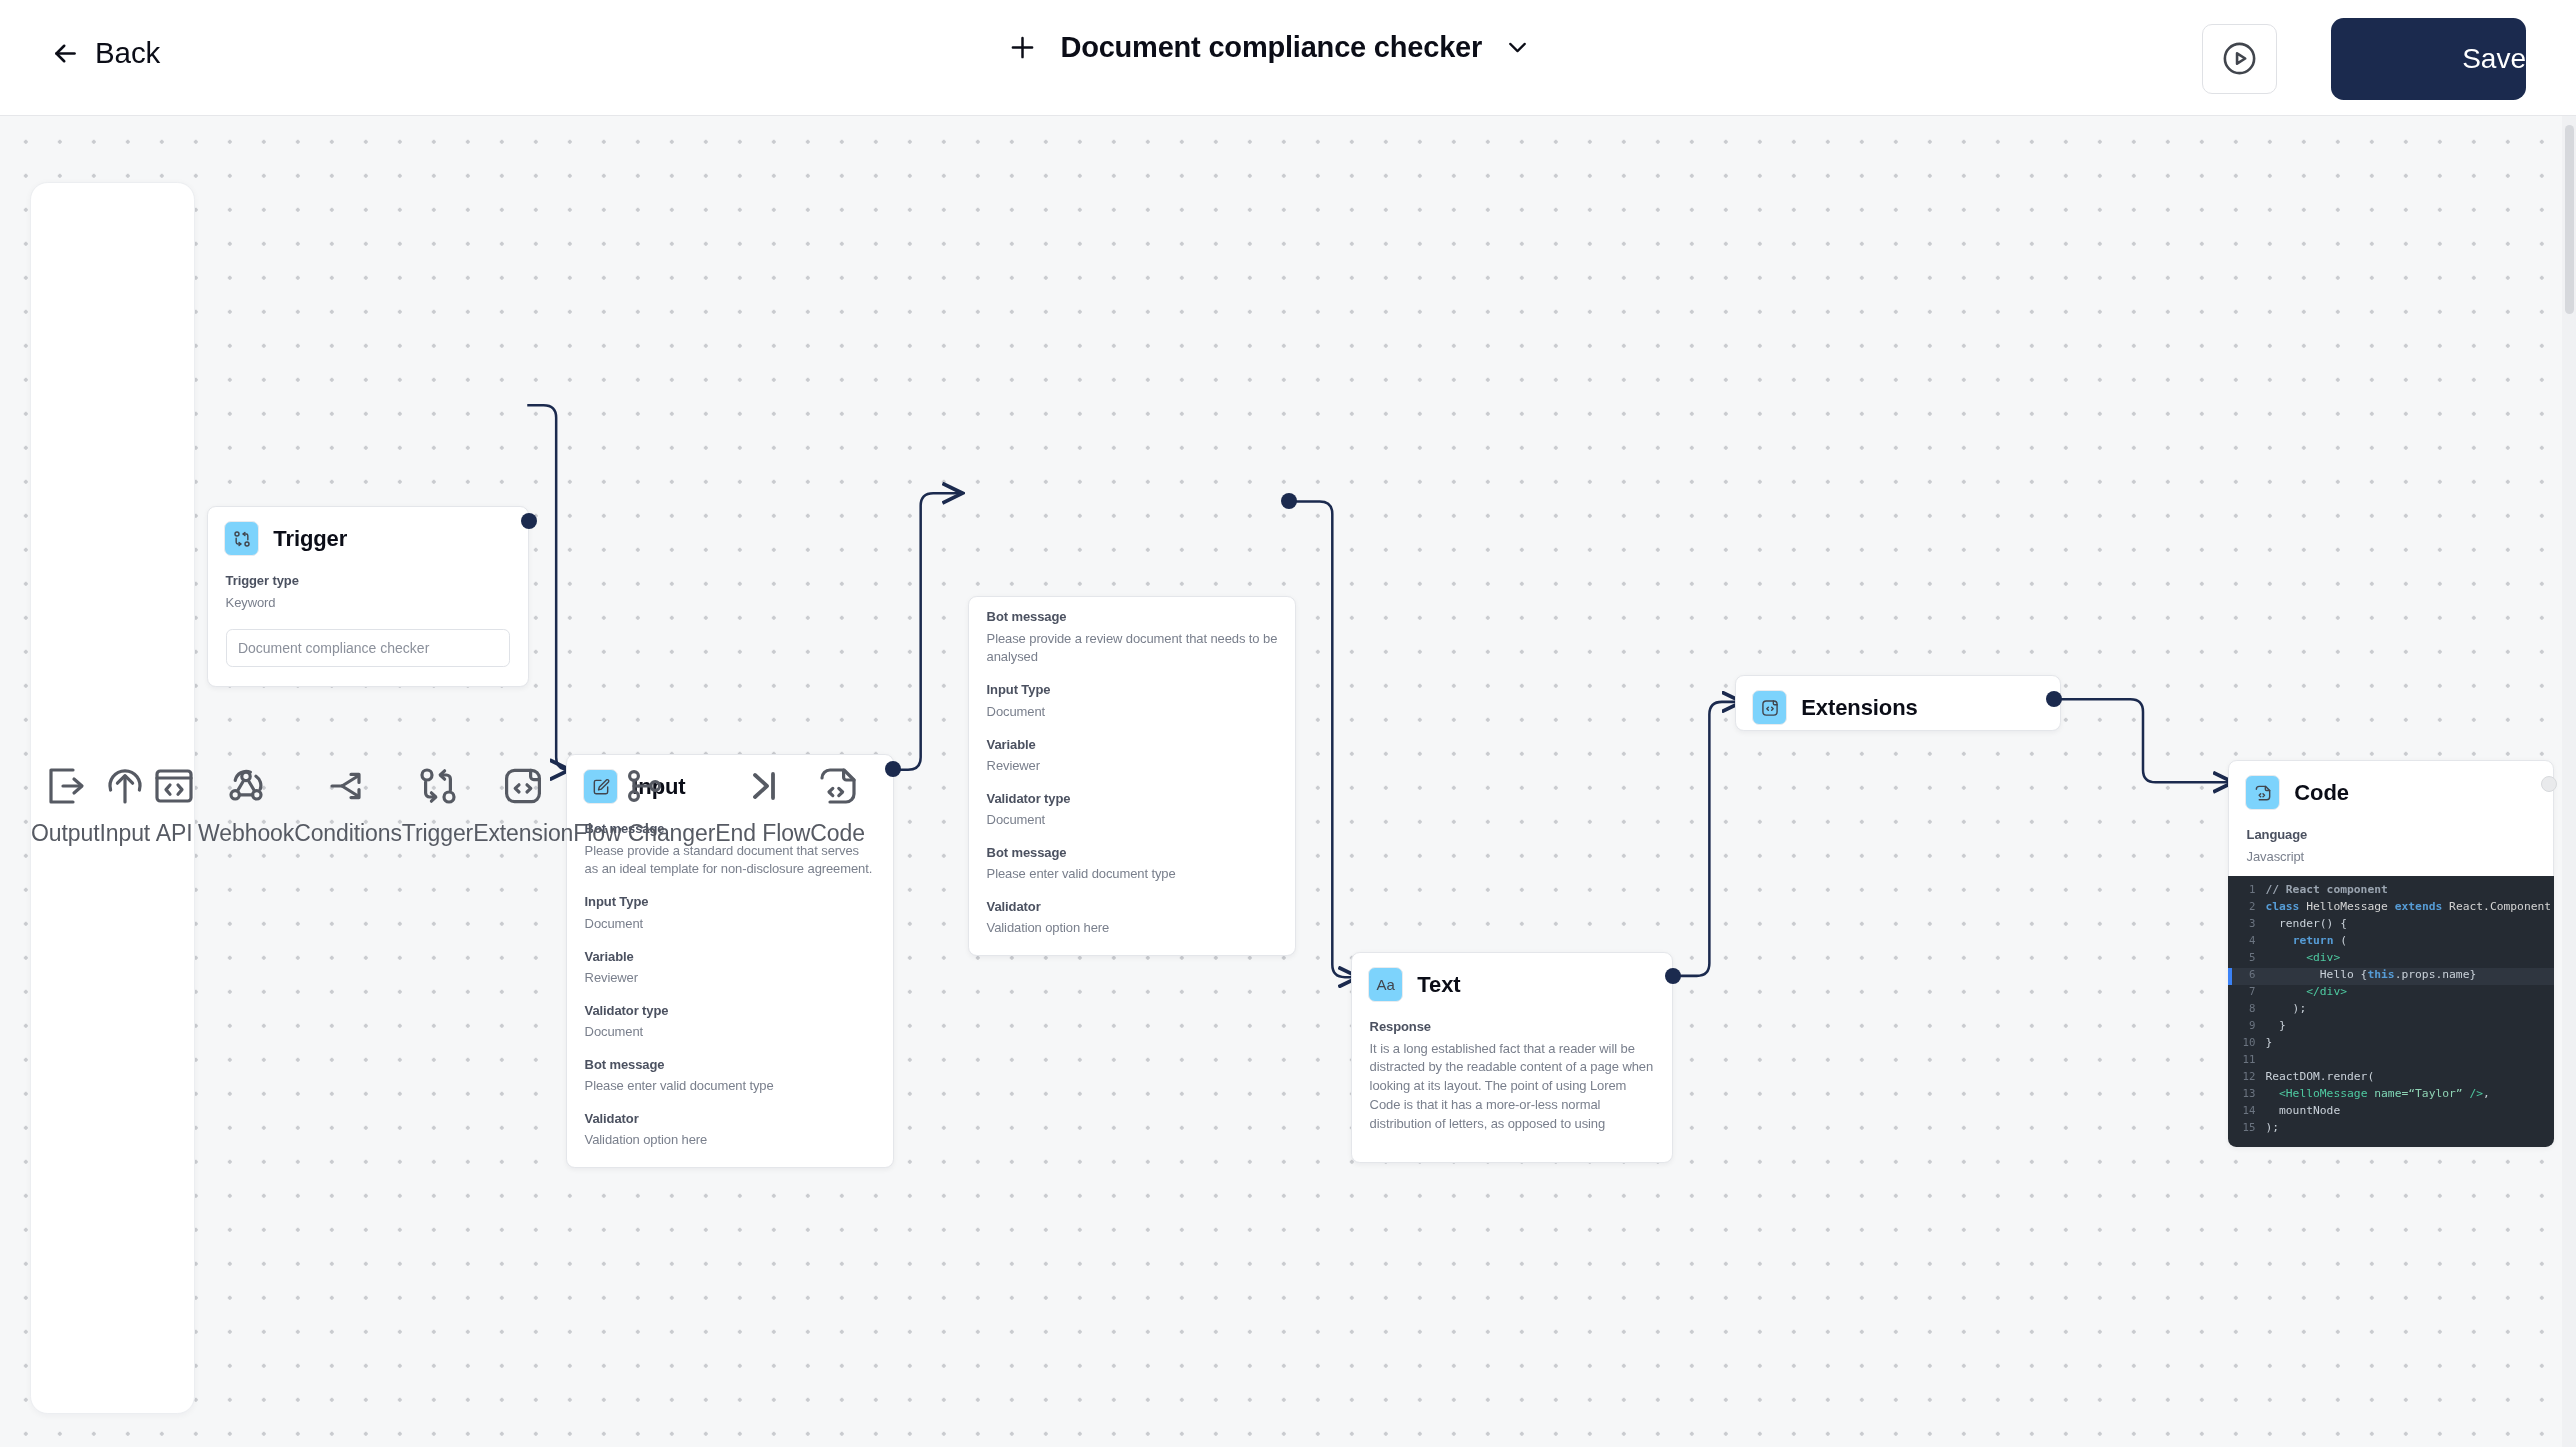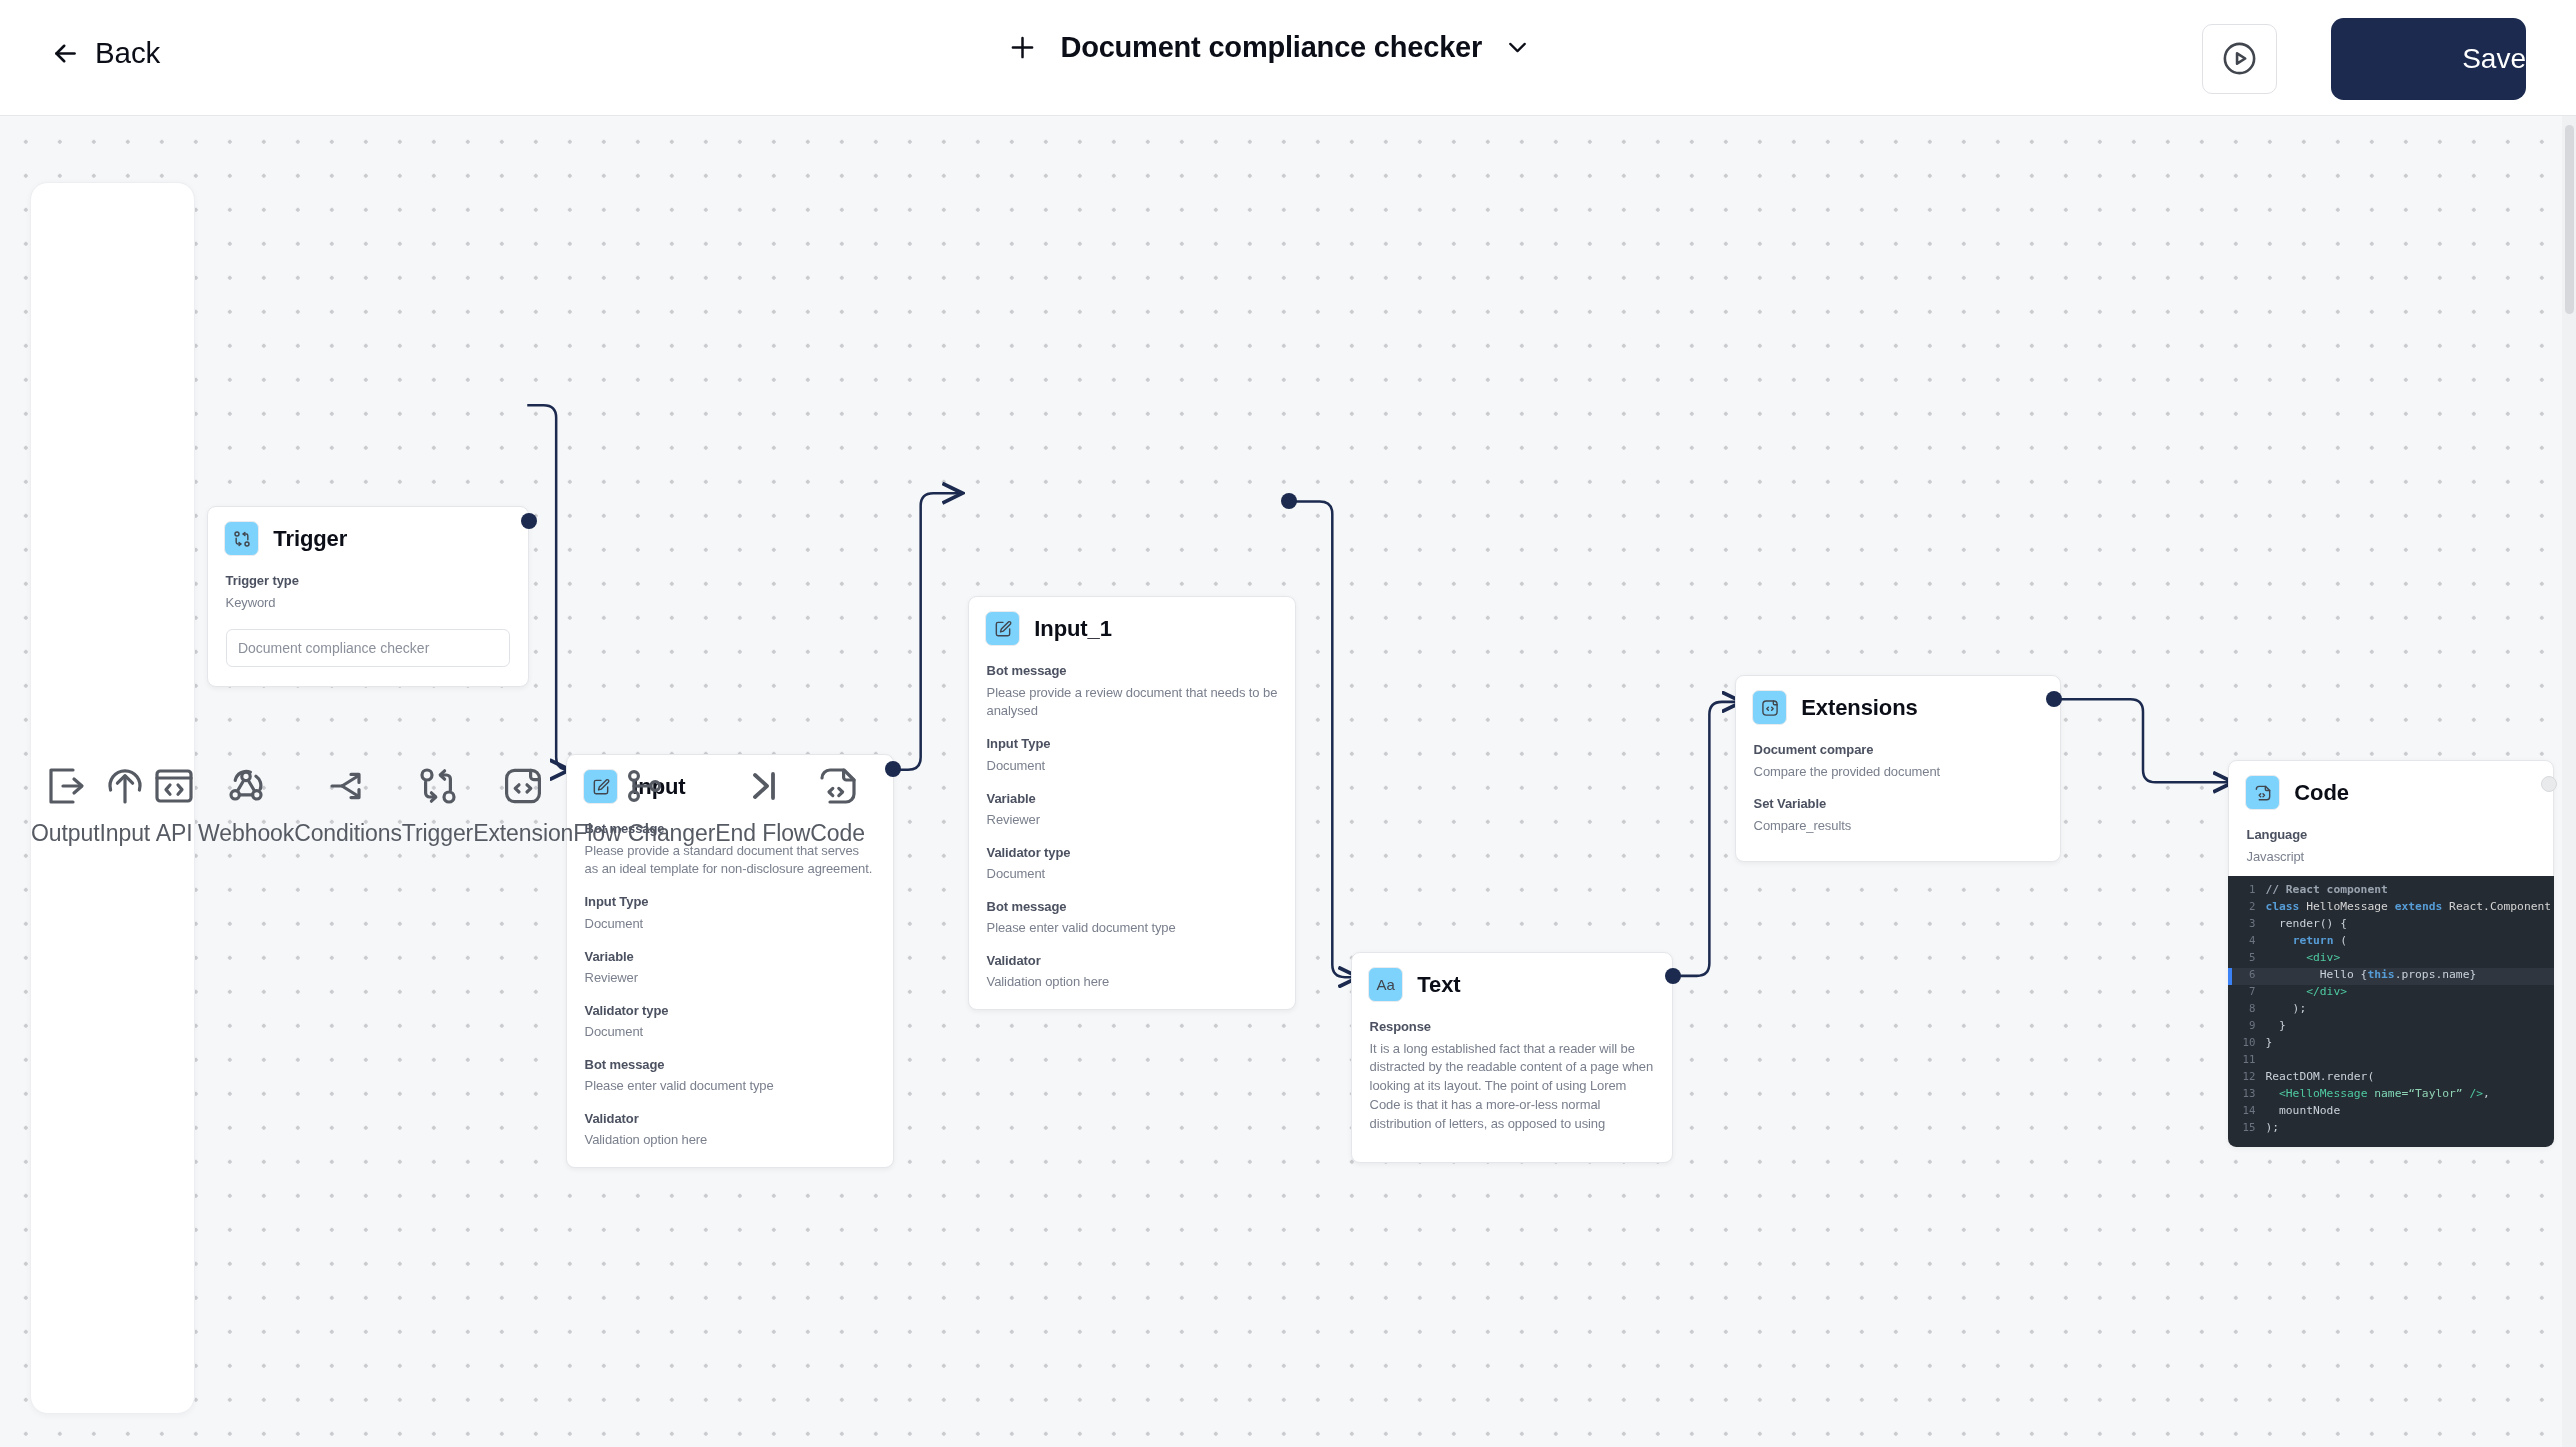--- a/index.html
+++ b/index.html
@@ -266,29 +266,20 @@
         </div>
         <div class="fld">
           <div class="fld-k">Validator</div>
           <div class="fld-v">Validation option here</div>
         </div>
       </div>
     </div>
     <div class="port" style="left:885px; top:645px;"></div>
 
     <div class="node" style="left:968px; top:480px; width:328px;">
-      <div class="node-head">
-        <span class="node-chip">
-          <svg viewBox="0 0 24 24" fill="none" stroke="#41454d" stroke-width="1.7" stroke-linecap="round" stroke-linejoin="round">
-            <path d="M12 4H6a2 2 0 0 0-2 2v12a2 2 0 0 0 2 2h12a2 2 0 0 0 2-2v-6"></path>
-            <path d="M18.5 3.5a1.8 1.8 0 0 1 2.5 2.5L12.5 14.5 9 15.5l1-3.5z"></path>
-          </svg>
-        </span>
-        <span class="node-title">Input_1</span>
-      </div>
       <div class="node-body">
         <div class="fld">
           <div class="fld-k">Bot message</div>
           <div class="fld-v">Please provide a review document that needs to be analysed</div>
         </div>
         <div class="fld">
           <div class="fld-k">Input Type</div>
           <div class="fld-v">Document</div>
         </div>
         <div class="fld">
@@ -332,30 +323,20 @@
         <span class="node-chip">
           <svg viewBox="0 0 24 24" fill="none" stroke="#41454d" stroke-width="1.7" stroke-linecap="round" stroke-linejoin="round">
             <rect x="3.5" y="3.5" width="17" height="17" rx="4"></rect>
             <path d="M16 3.5v3a1.5 1.5 0 0 0 1.5 1.5h3"></path>
             <path d="M10 11.2 8.2 13l1.8 1.8"></path>
               <path d="M14 11.2 15.8 13 14 14.8"></path>
           </svg>
         </span>
         <span class="node-title">Extensions</span>
       </div>
-      <div class="node-body" style="padding-bottom:25px;">
-        <div class="fld">
-          <div class="fld-k">Document compare</div>
-          <div class="fld-v">Compare the provided document</div>
-        </div>
-        <div class="fld">
-          <div class="fld-k">Set Variable</div>
-          <div class="fld-v">Compare_results</div>
-        </div>
-      </div>
     </div>
     <div class="port" style="left:2046px; top:575px;"></div>
 
     <div class="node" style="left:2228px; top:644px; width:326px;">
       <div class="node-head">
         <span class="node-chip">
           <svg viewBox="0 0 24 24" fill="none" stroke="#41454d" stroke-width="1.7" stroke-linecap="round" stroke-linejoin="round">
             <path d="M4 7.5A3.5 3.5 0 0 1 7.5 4H15l5 5v7.5A3.5 3.5 0 0 1 16.5 20H7.5"></path>
             <path d="M14.8 4v3.5A1.5 1.5 0 0 0 16.3 9H20"></path>
             <path d="M9.2 13 7.4 14.8 9.2 16.6"></path>

